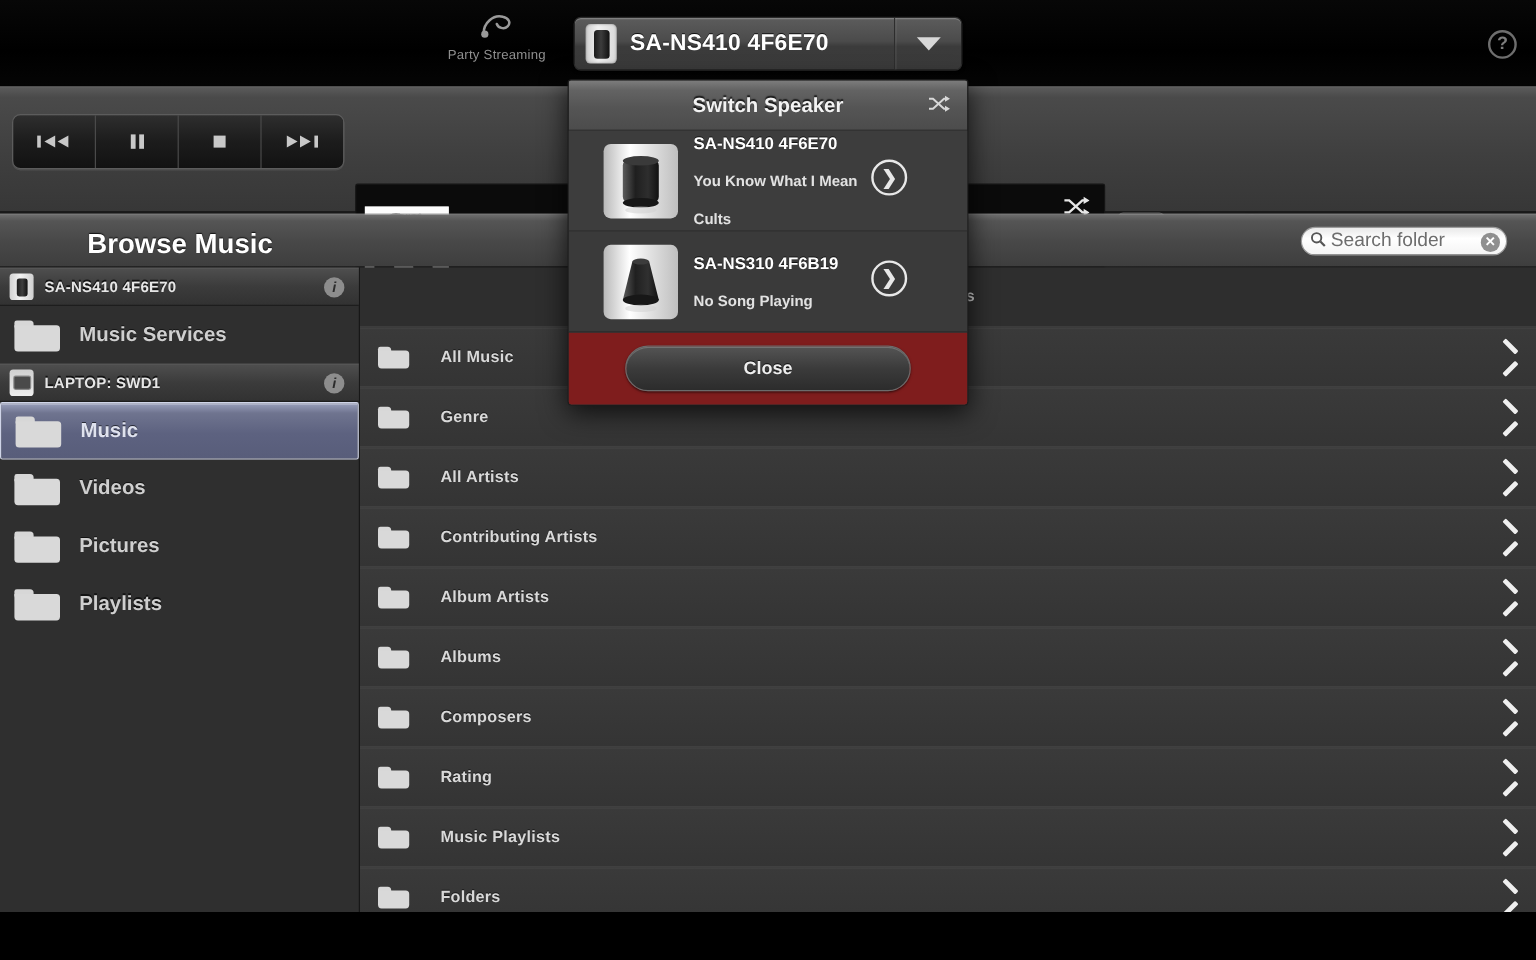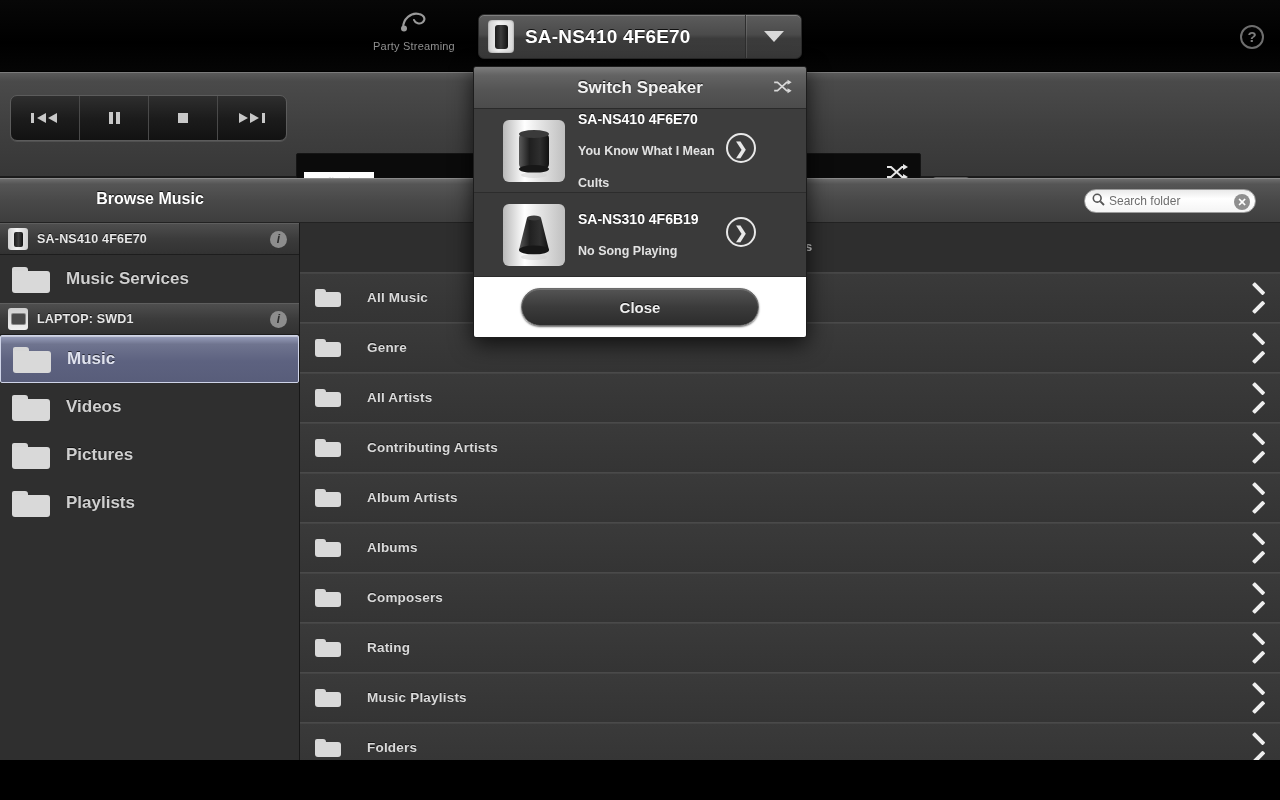--- a/index.html
+++ b/index.html
@@ -113,30 +113,30 @@
   .vol-knob::after{content:"";position:absolute;left:50%;top:4px;width:1px;height:26px;
                    background:rgba(120,120,120,.55);}
 
   
   .browsehdr {
     position:absolute; left:0; top:178px; width:1280px; height:45px;
     background: linear-gradient(#6d6d6d, #555 12%, #484848 52%, #3e3e3e);
     border-top:1px solid #8a8a8a; border-bottom:1px solid #222;
   }
   .browse-title { position:absolute; left:0; top:11px; width:300px; text-align:center;
-                  color:#fff; font-size:16px; font-weight:bold; text-shadow:0 -1px 1px rgba(0,0,0,.8); }
+                  color:#fff; font-size:23px; font-weight:bold; text-shadow:0 -1px 1px rgba(0,0,0,.8); }
   .searchbox {
     position:absolute; right:24px; top:10px; width:172px; height:24px; border-radius:12px;
     background: linear-gradient(#e9e9e9,#ffffff 40%,#f4f4f4);
     border:1px solid #9b9b9b; display:flex; align-items:center; cursor:text;
   }
   .searchbox .mag { margin-left:7px; color:#555; font-size:12px; }
   .searchbox input {
     border:none; background:transparent; outline:none; margin-left:4px;
-    font-size:12px; color:#555; width:110px; font-family:"Liberation Sans",sans-serif;
+    font-size:16px; color:#555; width:110px; font-family:"Liberation Sans",sans-serif;
   }
   .searchbox input::placeholder{ color:#6d6d6d; }
   .clear-x {
     position:absolute; right:5px; top:4px; width:16px; height:16px; border-radius:50%;
     background:#8f8f8f; color:#fff; font-size:11px; line-height:16px; text-align:center;
     cursor:pointer; font-weight:bold;
   }
 
   
   .sidebar {
@@ -249,21 +249,21 @@
   .spk-txt{ margin-left:13px; }
   .spk-txt .t1{ color:#fff; font-size:14px; font-weight:bold; text-shadow:0 -1px 0 rgba(0,0,0,.7);}
   .spk-txt .t2{ color:#e2e2e2; font-size:12.5px; font-weight:bold; margin-top:16px; line-height:16px;}
   .go {
     position:absolute; left:252px; top:24px; width:30px; height:30px; border-radius:50%;
     border:2px solid #e8e8e8; color:#e8e8e8; font-size:16px; font-weight:bold;
     display:flex; align-items:center; justify-content:center; cursor:pointer;
   }
   .go.second{ top:24px; }
   .modal-foot{ height:60px; display:flex; align-items:center; justify-content:center;
-               background:#ffffff; border-radius:0 0 2px 2px; }
+               background:#7f1d1d; border-radius:0 0 2px 2px; }
   .close-btn{
     width:238px; height:38px; border-radius:19px; cursor:pointer;
     background: linear-gradient(#545454,#3b3b3b 50%,#2c2c2c);
     border:1px solid #6b6b6b;
     box-shadow: inset 0 1px 0 rgba(255,255,255,.18), 0 1px 2px rgba(0,0,0,.6);
     display:flex; align-items:center; justify-content:center;
     color:#eee; font-size:15px; font-weight:bold; text-shadow:0 -1px 0 rgba(0,0,0,.8);
   }
 
   .bottombar{ position:absolute; left:0; top:760px; width:1280px; height:40px; background:#000; }

